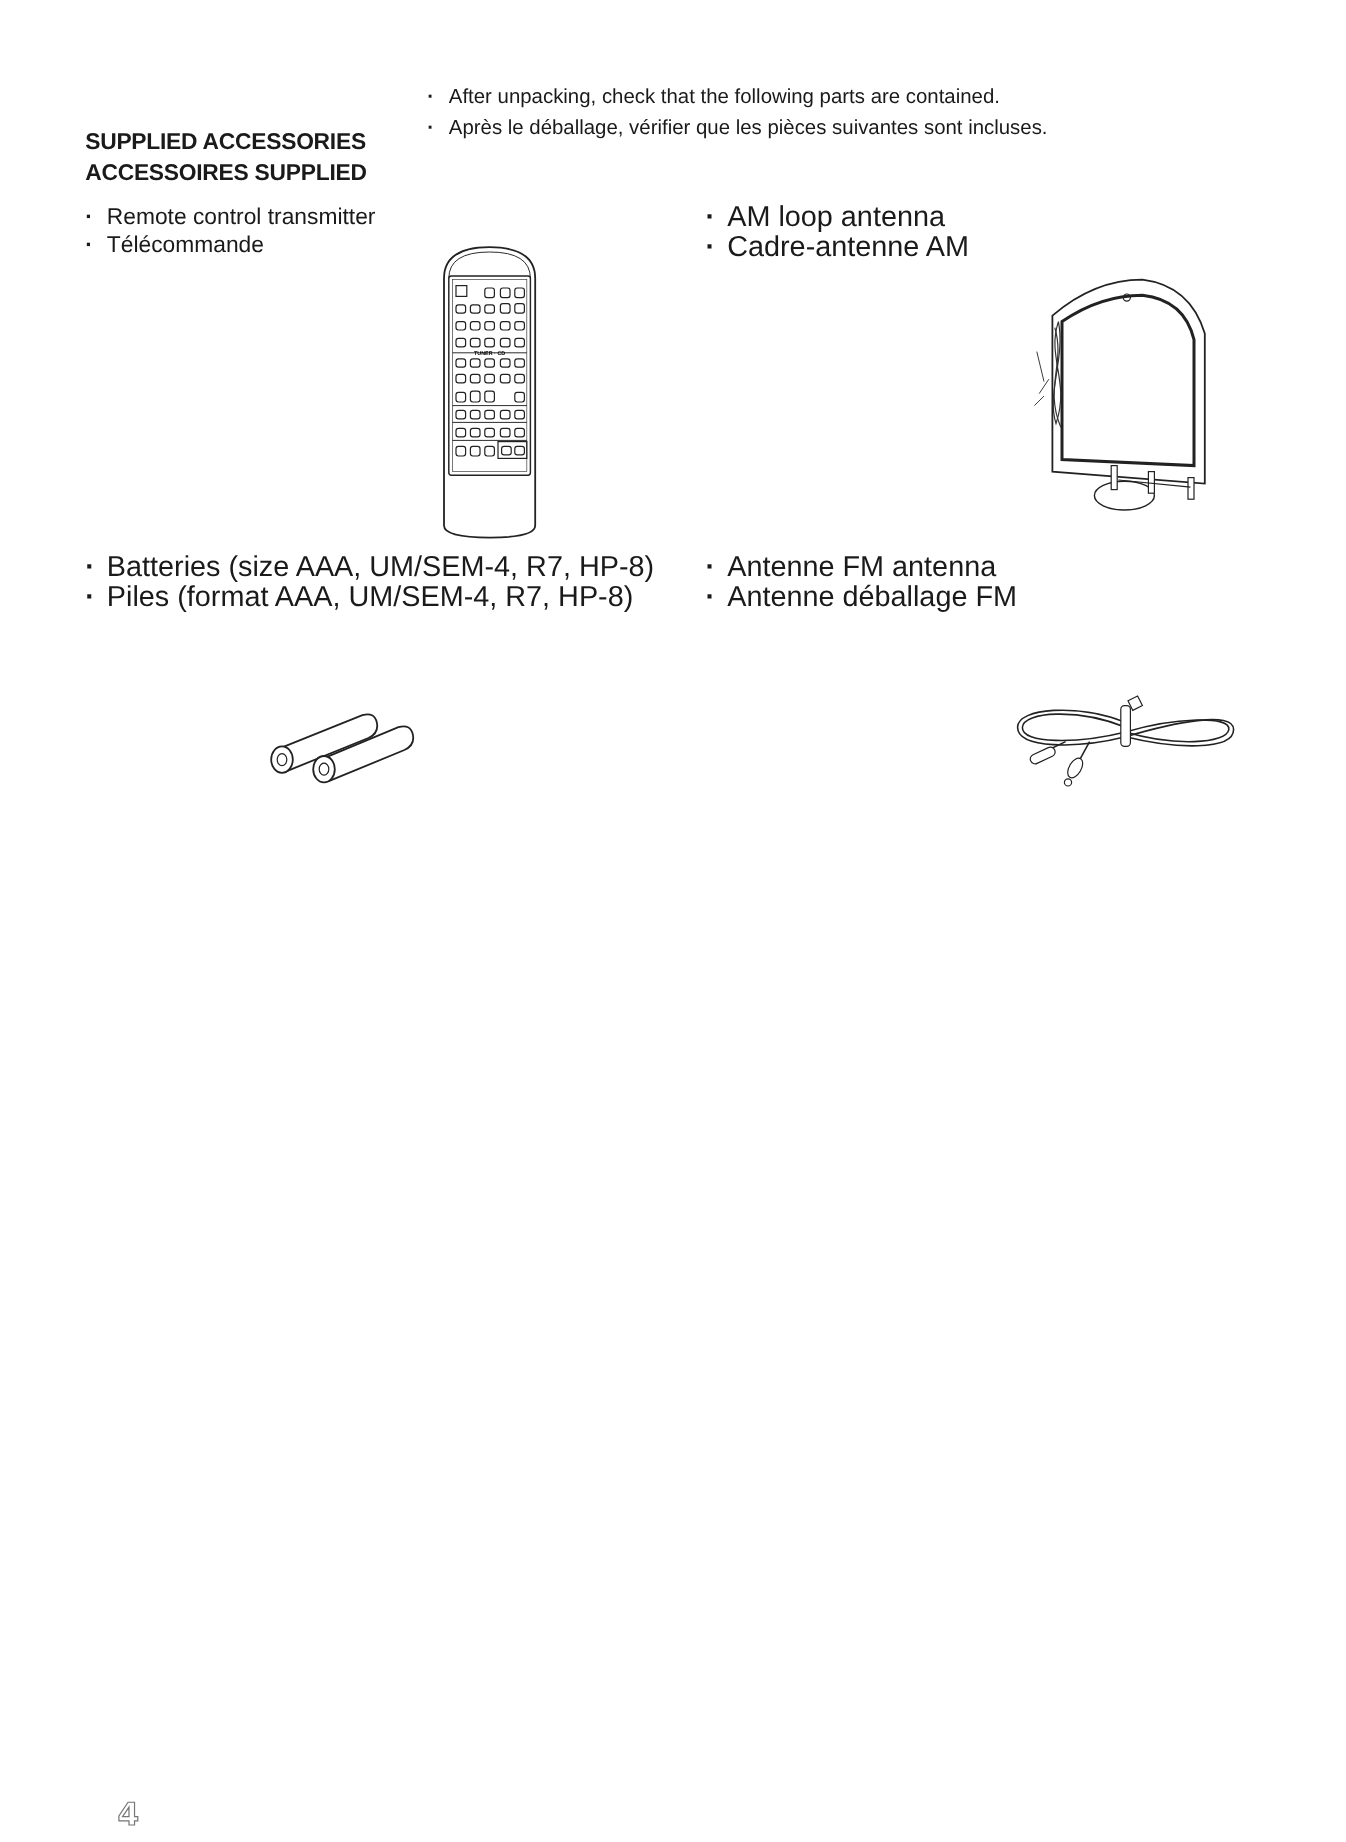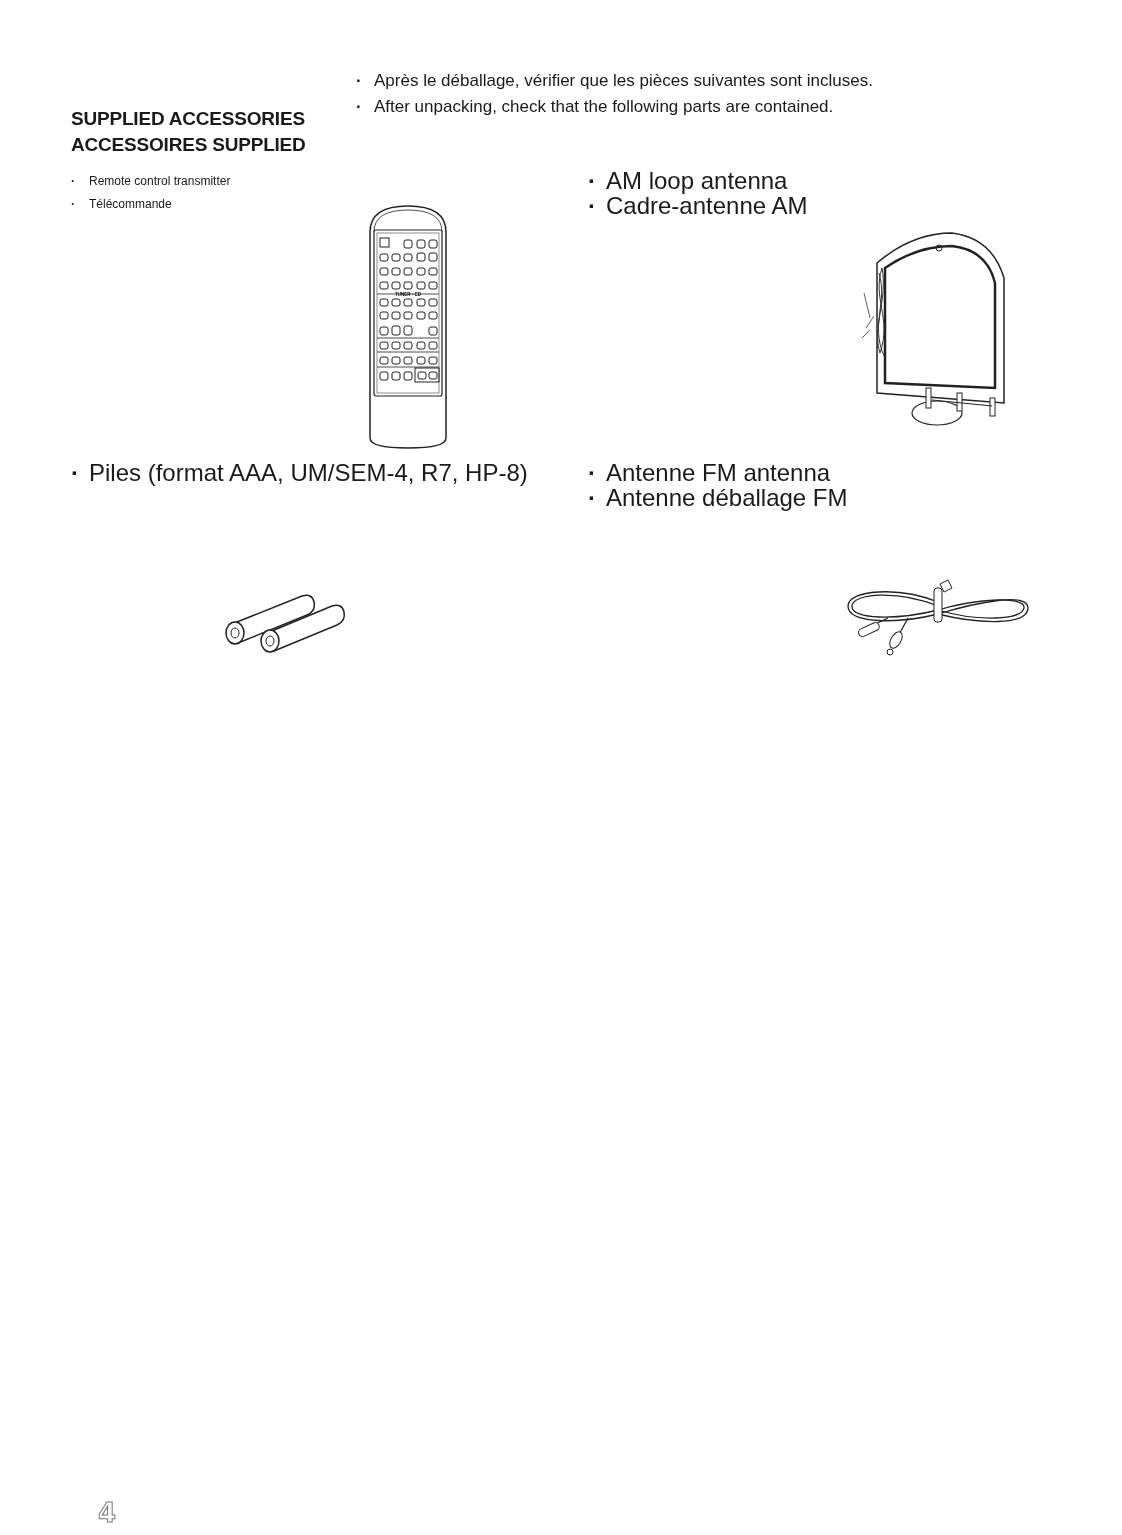--- a/index.html
+++ b/index.html
@@ -4,36 +4,36 @@
 <style>
   html, body { margin:0; padding:0; background:#ffffff; }
   body { width:1122px; height:1535px; position:relative; overflow:hidden;
          font-family:"Liberation Sans", sans-serif; color:#1a1a1a; }
   .abs { position:absolute;margin-top:38px; }
   .heading { font-weight:bold; font-size:19px; line-height:26px; letter-spacing:-0.2px; }
   .intro { font-size:17px; line-height:26px; }
   .bullet-list { list-style:none; margin:0; padding:0; }
   .bullet-list li { position:relative; padding-left:18px; white-space:nowrap; }
   .bullet-list li::before { content:"\00B7"; position:absolute; left:0; font-weight:bold; }
-  .small li { font-size:12px; line-height:23px; }
+  .small li { font-size:19px; line-height:23px; }
   .large li { font-size:24px; line-height:25px; }
   .page-num { font-size:26px; font-weight:bold; color:#fff;
               -webkit-text-stroke:1px #777; font-family:"DejaVu Sans", sans-serif; }
   svg { overflow:visible; }
 </style>
 </head>
 <body>
 
 <div class="abs heading" style="left:71px; top:68px;">
   <div>SUPPLIED ACCESSORIES</div>
   <div>ACCESSOIRES SUPPLIED</div>
 </div>
 <ul class="abs bullet-list intro" style="left:356px; top:68px;">
+  <li>After unpacking, check that the following parts are contained.</li>
   <li>Après le déballage, vérifier que les pièces suivantes sont incluses.</li>
-  <li>After unpacking, check that the following parts are contained.</li>
 </ul>
 
 <ul class="abs bullet-list small" style="left:71px; top:170px;">
   <li>Remote control transmitter</li>
   <li>Télécommande</li>
 </ul>
 <div class="abs" style="left:368px; top:164px;">
   <svg width="80" height="248" viewBox="0 0 80 248">
     <path d="M2,30 Q2,4 40,4 Q78,4 78,30 L78,236 Q78,246 40,246 Q2,246 2,236 Z" fill="#fff" stroke="#222" stroke-width="1.5"></path>
     <path d="M6,30 Q6,8 40,8 Q74,8 74,30" fill="none" stroke="#222" stroke-width="0.8"></path>
@@ -114,20 +114,21 @@
     <path d="M12,65 L18,90 M14,100 L22,88 M10,110 L18,102" stroke="#333" stroke-width="0.8" fill="none"></path>
     <ellipse cx="85" cy="185" rx="25" ry="12" fill="#fff" stroke="#222" stroke-width="1.2"></ellipse>
     <rect x="74" y="160" width="5" height="20" fill="#fff" stroke="#222"></rect>
     <rect x="105" y="165" width="5" height="18" fill="#fff" stroke="#222"></rect>
     <rect x="138" y="170" width="5" height="18" fill="#fff" stroke="#222"></rect>
     <line x1="80" y1="172" x2="140" y2="178" stroke="#222"></line>
   </svg>
 </div>
 
 <ul class="abs bullet-list large" style="left:71px; top:460px;">
+  <li>Batteries (size AAA, UM/SEM-4, R7, HP-8)</li>
   <li>Piles (format AAA, UM/SEM-4, R7, HP-8)</li>
 </ul>
 <div class="abs" style="left:222px; top:550px;">
   <svg width="130" height="62" viewBox="0 0 130 62">
     <path d="M10,36 L80,8 Q90,5 92,14 Q94,23 85,27 L16,55" fill="#fff" stroke="#222" stroke-width="1.5"></path>
     <ellipse cx="13" cy="45" rx="9" ry="11" fill="#fff" stroke="#222" stroke-width="1.5"></ellipse>
     <ellipse cx="13" cy="45" rx="4" ry="5" fill="#fff" stroke="#222"></ellipse>
     <path d="M45,45 L110,18 Q120,15 122,24 Q124,33 115,37 L52,63" fill="#fff" stroke="#222" stroke-width="1.5"></path>
     <ellipse cx="48" cy="53" rx="9" ry="11" fill="#fff" stroke="#222" stroke-width="1.5"></ellipse>
     <ellipse cx="48" cy="53" rx="4" ry="5" fill="#fff" stroke="#222"></ellipse>

